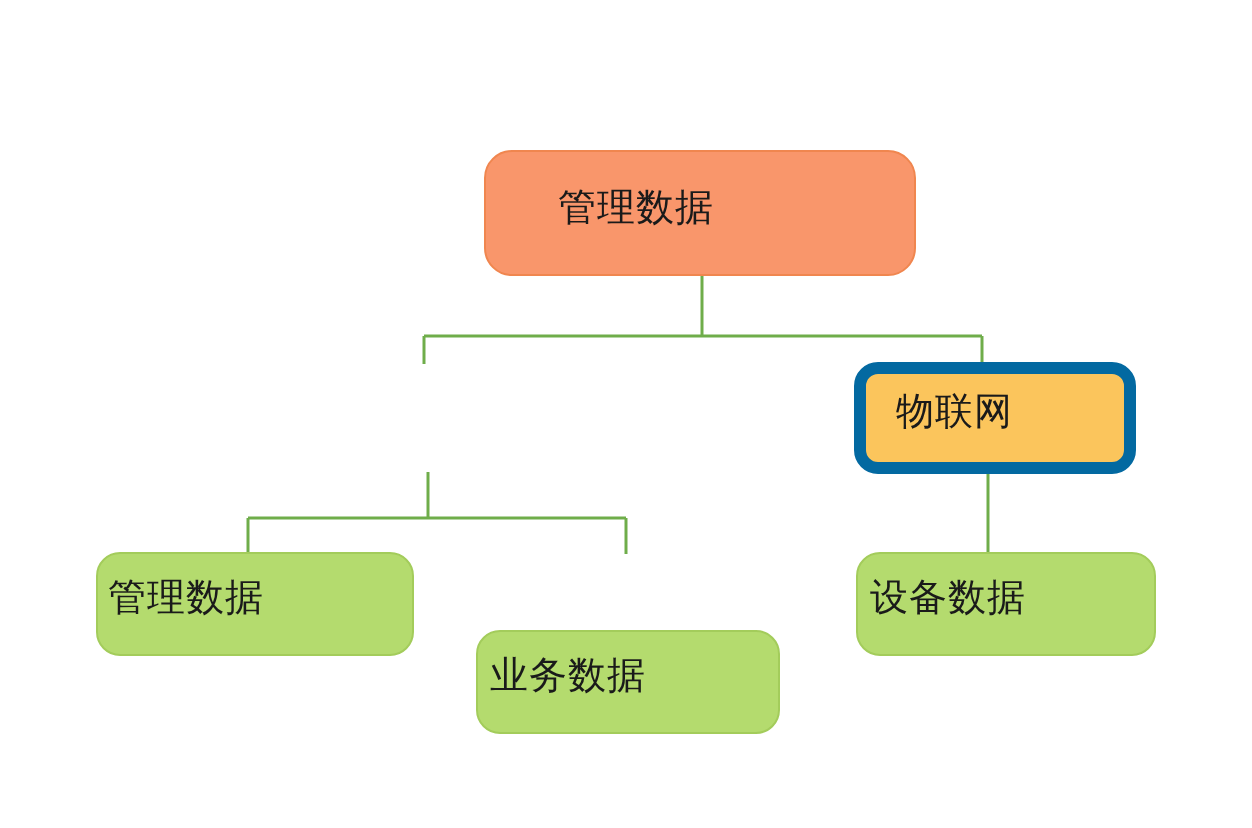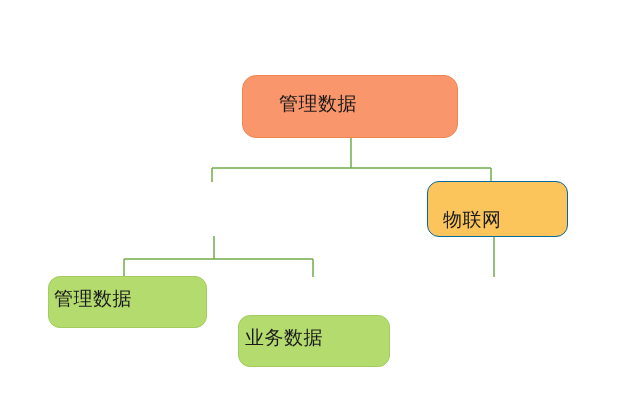--- a/index.html
+++ b/index.html
@@ -8,21 +8,21 @@
     font-family:"Liberation Sans","DejaVu Sans",sans-serif;
   }
   .edges{position:absolute;left:0;top:0;width:626px;height:414px;}
   .node{
     position:absolute;display:flex;align-items:center;box-sizing:border-box;
     font-size:19px;color:#1a1a1a;white-space:nowrap;
   }
   .node .label{transform:translateY(-3px);letter-spacing:0.5px;}
   .n-root{left:242px;top:75px;width:216px;height:63px;background:#F9966B;border:1px solid #F0864F;border-radius:14px;padding-left:36px;}
   .n-internet{left:143px;top:181px;width:140px;height:55px;background:#FBC55C;border:1px solid #EFB14C;border-radius:12px;padding-left:17px;}
-  .n-iot{left:427px;top:181px;width:141px;height:56px;background:#FBC55C;border:1px solid #0369a1;border-radius:12px;padding-left:15px;align-items:flex-end;}
+  .n-iot{left:427px;top:181px;width:141px;height:56px;background:#FBC55C;border:6px solid #0369a1;border-radius:12px;padding-left:15px;}
   .n-mgmt{left:48px;top:276px;width:159px;height:52px;background:#B4DB6E;border:1px solid #A3CC5B;border-radius:12px;padding-left:5px;}
   .n-business{left:238px;top:276px;width:152px;height:52px;background:#B4DB6E;border:1px solid #A3CC5B;border-radius:12px;padding-left:6px;margin-top:39px;}
   .n-device{left:428px;top:276px;width:150px;height:52px;background:#B4DB6E;border:1px solid #A3CC5B;border-radius:12px;padding-left:6px;}
 </style>
 </head>
 <body>
 
 <div class="canvas">
 
   <svg class="edges" width="626" height="414" viewBox="0 0 626 414" fill="none" stroke="#6FAD4A" stroke-width="1.5">
@@ -47,14 +47,17 @@
   </div>
 
   <div class="node n-mgmt">
     <span class="label">管理数据</span>
   </div>
 
   <div class="node n-business">
     <span class="label">业务数据</span>
   </div>
 
+  <div class="node n-device">
+    <span class="label">设备数据</span>
+  </div>
 
 </div>
 
 </body></html>

